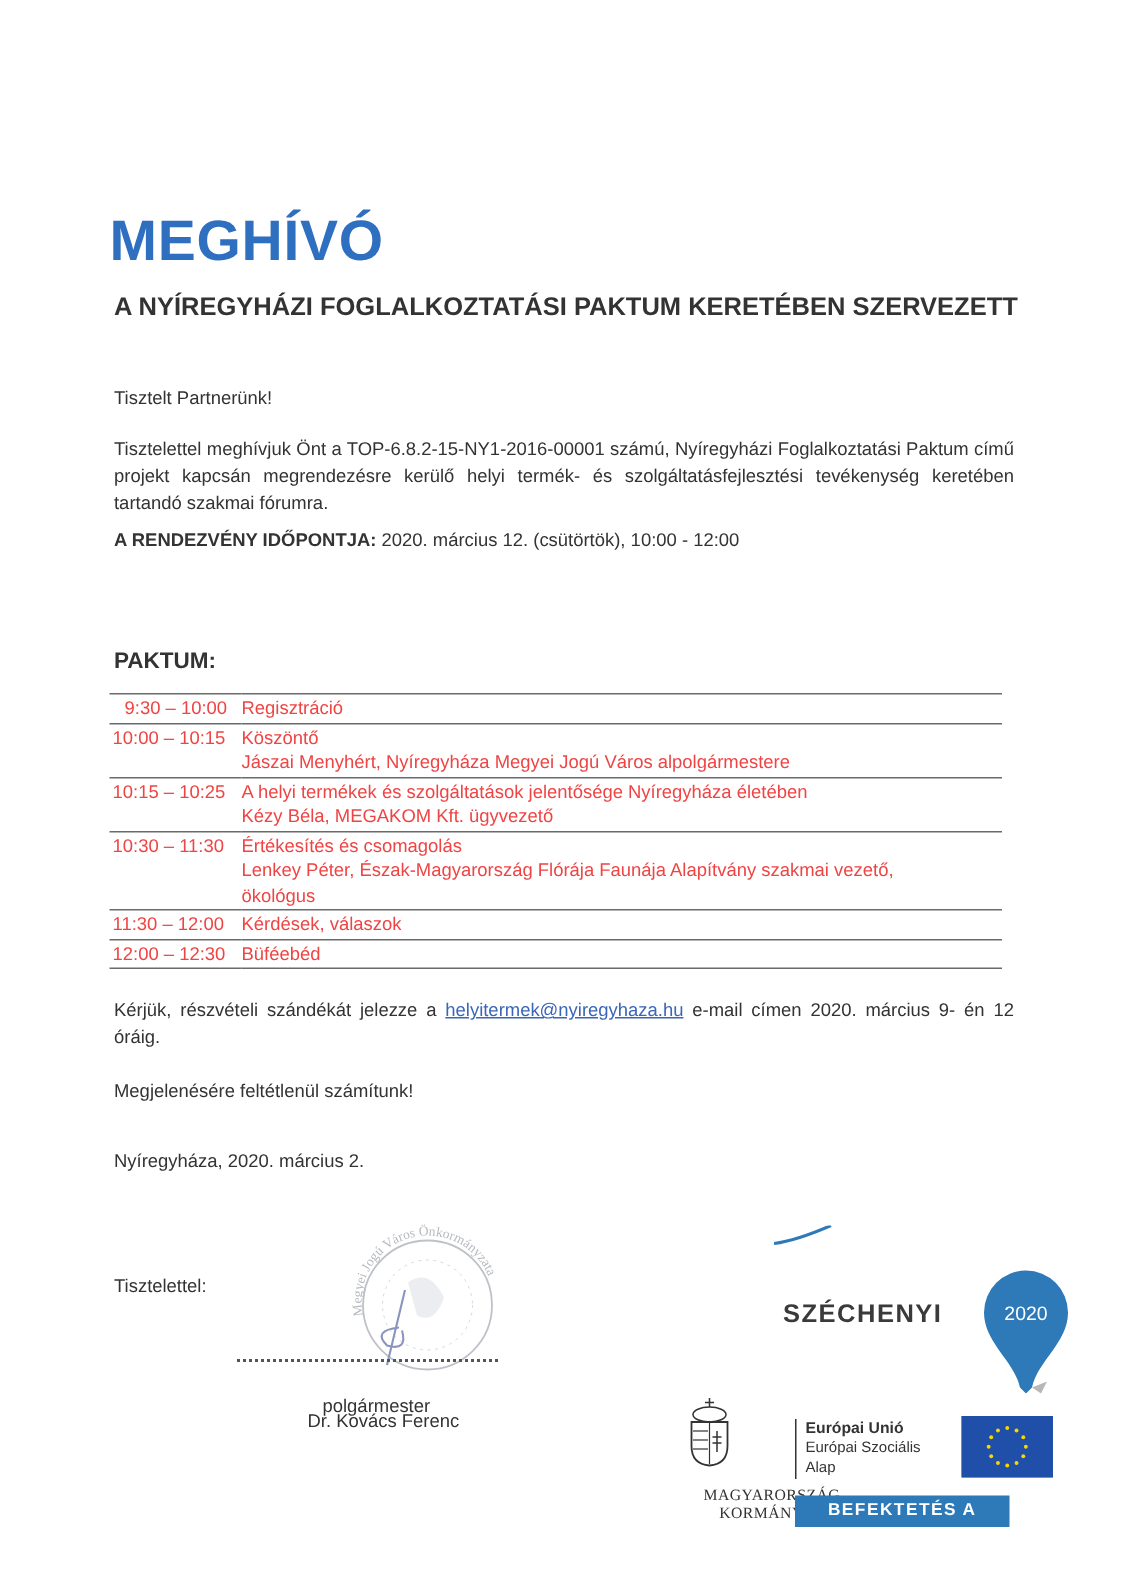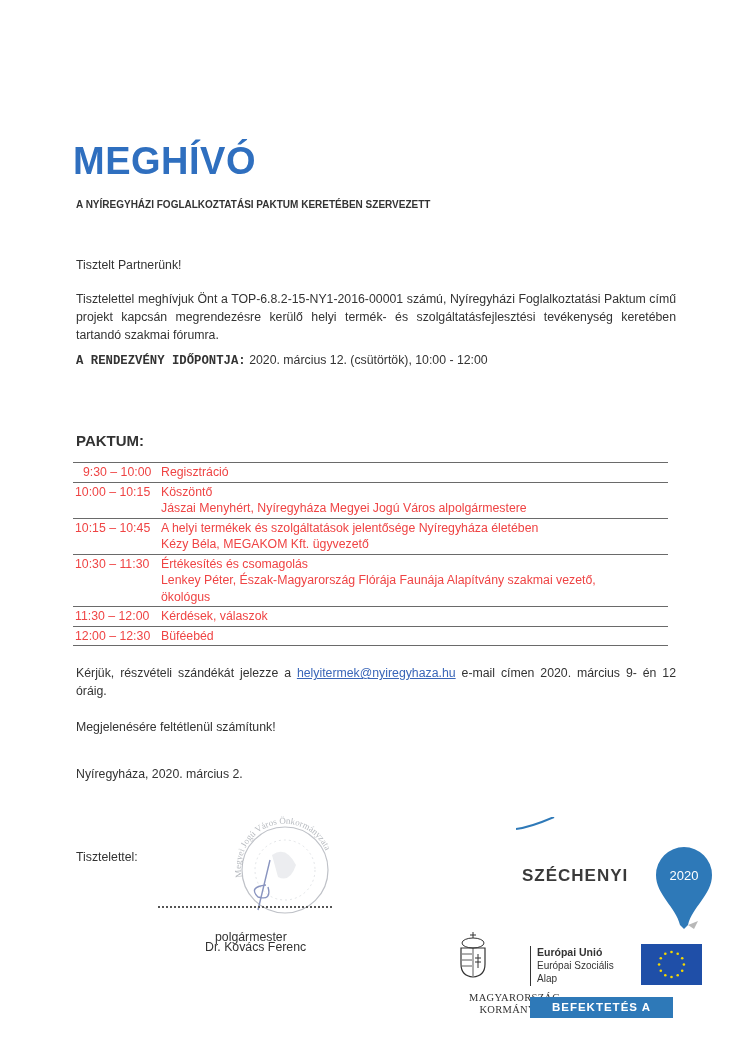--- a/index.html
+++ b/index.html
@@ -11,30 +11,30 @@
       overflow: hidden;
     }
     .abs { position: absolute; }
     .title {
       left: 73px; top: 140px;
       font-size: 38px; font-weight: bold;
       color: #2f6fbf; letter-spacing: 0.5px;
     }
     .subtitle {
       left: 76px; top: 196px;
-      font-size: 10px; font-weight: bold; color: #333;
+      font-size: 17px; font-weight: bold; color: #333;
       line-height: 17px;
     }
     .body-text {
       font-size: 12.3px; color: #333; line-height: 18px;
     }
     .greeting { left: 76px; top: 256px; }
     .intro { left: 76px; top: 290px; width: 600px; text-align: justify; }
     .event-info { left: 76px; top: 351px; line-height: 18px; }
-    .event-info b { font-weight: bold; color: #333; font-family: Liberation Mono, monospace; }
+    .event-info b { font-weight: bold; color: #333; }
     .program-heading {
       left: 76px; top: 432px;
       font-size: 15px; font-weight: bold; color: #333;
     }
     .program-table {
       left: 73px; top: 462px; width: 595px;
       border-collapse: collapse;
       font-size: 12.3px; color: #ef4444;
     }
     .program-table td {
@@ -112,21 +112,21 @@
       </td>
     </tr>
     <tr>
       <td class="time">10:00 – 10:15</td>
       <td>
         <div>Köszöntő</div>
         <div>Jászai Menyhért, Nyíregyháza Megyei Jogú Város alpolgármestere</div>
       </td>
     </tr>
     <tr>
-      <td class="time">10:15 – 10:45</td>
+      <td class="time">10:15 – 10:25</td>
       <td>
         <div>A helyi termékek és szolgáltatások jelentősége Nyíregyháza életében</div>
         <div>Kézy Béla, MEGAKOM Kft. ügyvezető</div>
       </td>
     </tr>
     <tr>
       <td class="time">10:30 – 11:30</td>
       <td>
         <div>Értékesítés és csomagolás</div>
         <div>Lenkey Péter, Észak-Magyarország Flórája Faunája Alapítvány szakmai vezető,</div>

